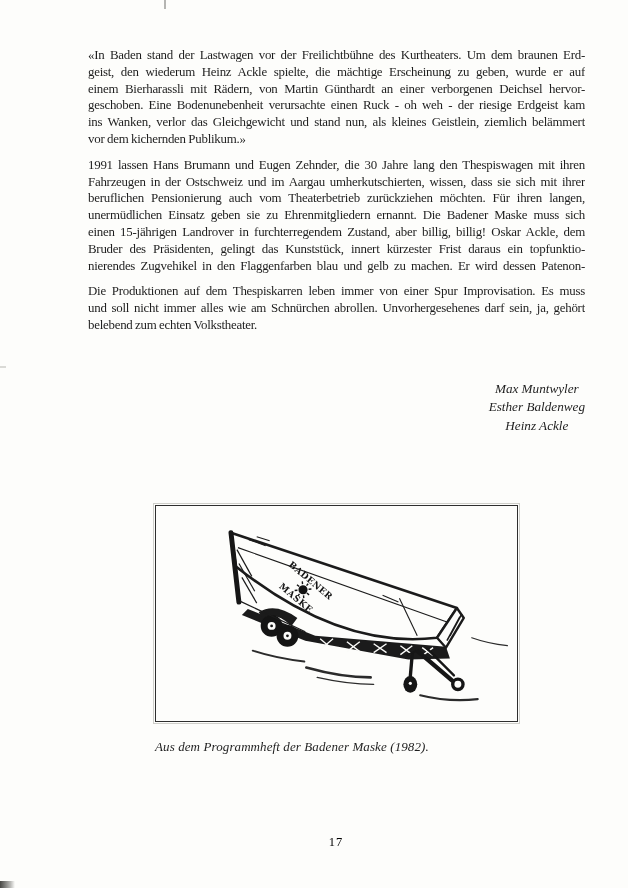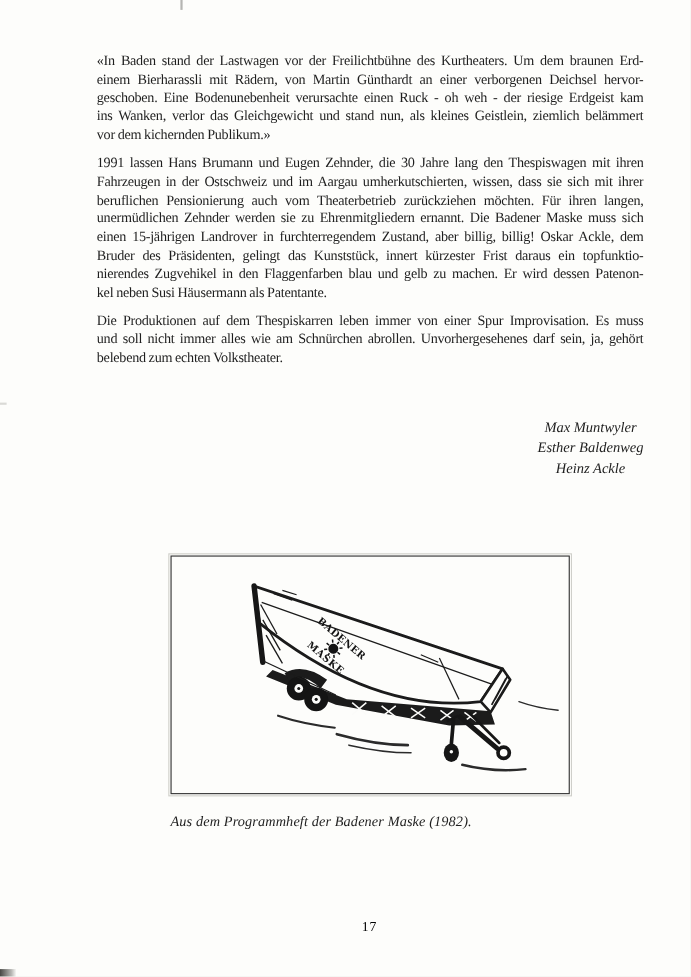--- a/index.html
+++ b/index.html
@@ -27,34 +27,34 @@
         background:linear-gradient(90deg,#474744,#b9b9b6 70%,rgba(185,185,182,0));}
 </style>
 </head>
 <body>
 
 <div class="page">
 
   <div class="textblock">
     <div class="para">
       <div class="line">«In Baden stand der Lastwagen vor der Freilichtbühne des Kurtheaters. Um dem braunen Erd-</div>
+      <div class="line">geist, den wiederum Heinz Ackle spielte, die mächtige Erscheinung zu geben, wurde er auf</div>
       <div class="line">einem Bierharassli mit Rädern, von Martin Günthardt an einer verborgenen Deichsel hervor-</div>
       <div class="line">geschoben. Eine Bodenunebenheit verursachte einen Ruck - oh weh - der riesige Erdgeist kam</div>
       <div class="line">ins Wanken, verlor das Gleichgewicht und stand nun, als kleines Geistlein, ziemlich belämmert</div>
       <div class="line end">vor dem kichernden Publikum.»</div>
     </div>
     <div class="para">
       <div class="line">1991 lassen Hans Brumann und Eugen Zehnder, die 30 Jahre lang den Thespiswagen mit ihren</div>
       <div class="line">Fahrzeugen in der Ostschweiz und im Aargau umherkutschierten, wissen, dass sie sich mit ihrer</div>
       <div class="line">beruflichen Pensionierung auch vom Theaterbetrieb zurückziehen möchten. Für ihren langen,</div>
-      <div class="line">unermüdlichen Zehnder werden sie zu Ehrenmitgliedern ernannt. Die Badener Maske muss sich</div>
+      <div class="line">unermüdlichen Einsatz geben sie zu Ehrenmitgliedern ernannt. Die Badener Maske muss sich</div>
       <div class="line">einen 15-jährigen Landrover in furchterregendem Zustand, aber billig, billig! Oskar Ackle, dem</div>
       <div class="line">Bruder des Präsidenten, gelingt das Kunststück, innert kürzester Frist daraus ein topfunktio-</div>
       <div class="line">nierendes Zugvehikel in den Flaggenfarben blau und gelb zu machen. Er wird dessen Patenon-</div>
-      <div class="line end">kel neben Susi Häusermann als Patentante.</div>
     </div>
     <div class="para">
       <div class="line">Die Produktionen auf dem Thespiskarren leben immer von einer Spur Improvisation. Es muss</div>
       <div class="line">und soll nicht immer alles wie am Schnürchen abrollen. Unvorhergesehenes darf sein, ja, gehört</div>
       <div class="line end">belebend zum echten Volkstheater.</div>
     </div>
   </div>
 
   <div class="signatures">
     <div>Max Muntwyler</div>

